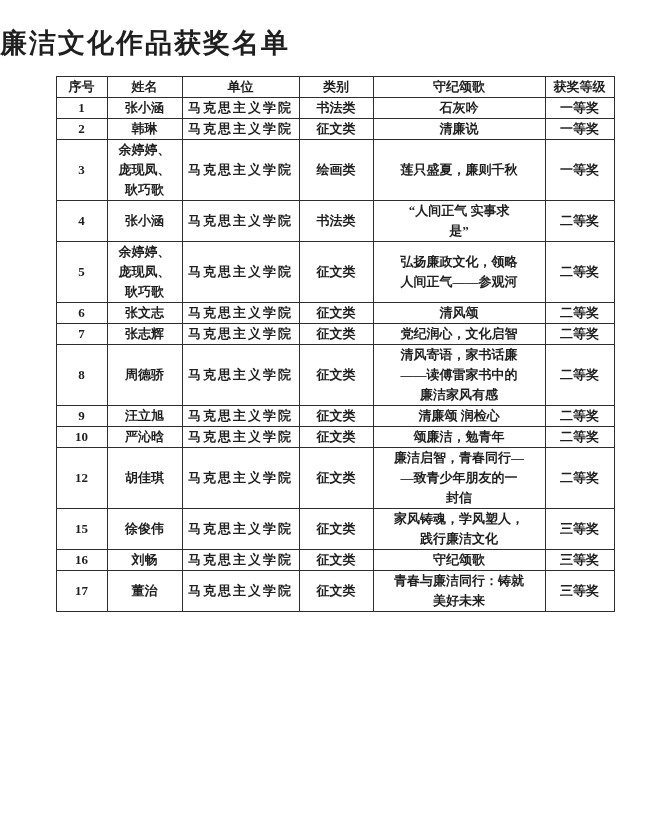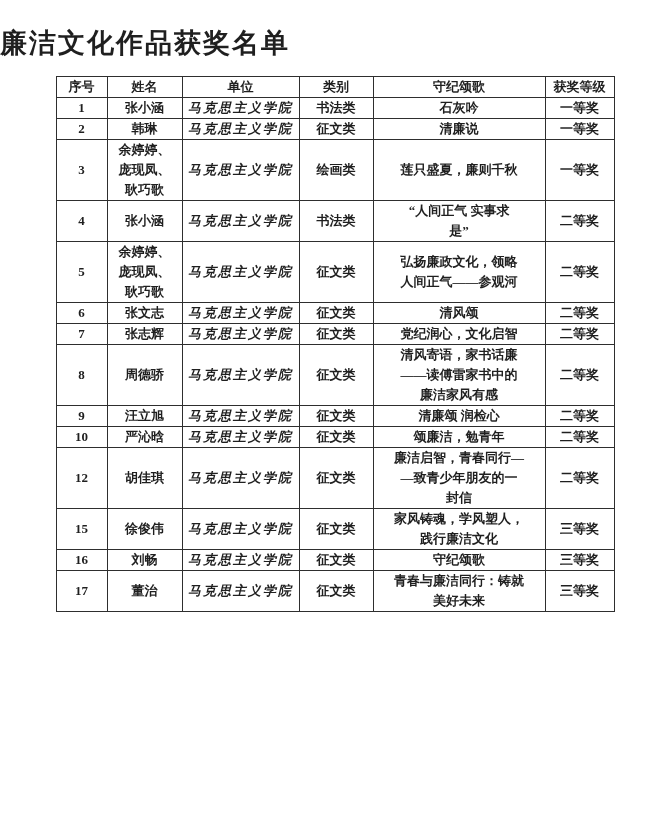--- a/index.html
+++ b/index.html
@@ -40,21 +40,20 @@
     font-weight: bold;
     padding: 0 2px;
     white-space: pre-line;
     overflow: hidden;
   }
   table.awards th {
     height: 20px;
   }
   td.col-unit {
     letter-spacing: 2px;
-    font-style: italic;
   }
   td.col-serial {
     letter-spacing: 0;
   }
 </style>
 </head>
 <body>
 
 <div class="page-title">廉洁文化作品获奖名单</div>
 

